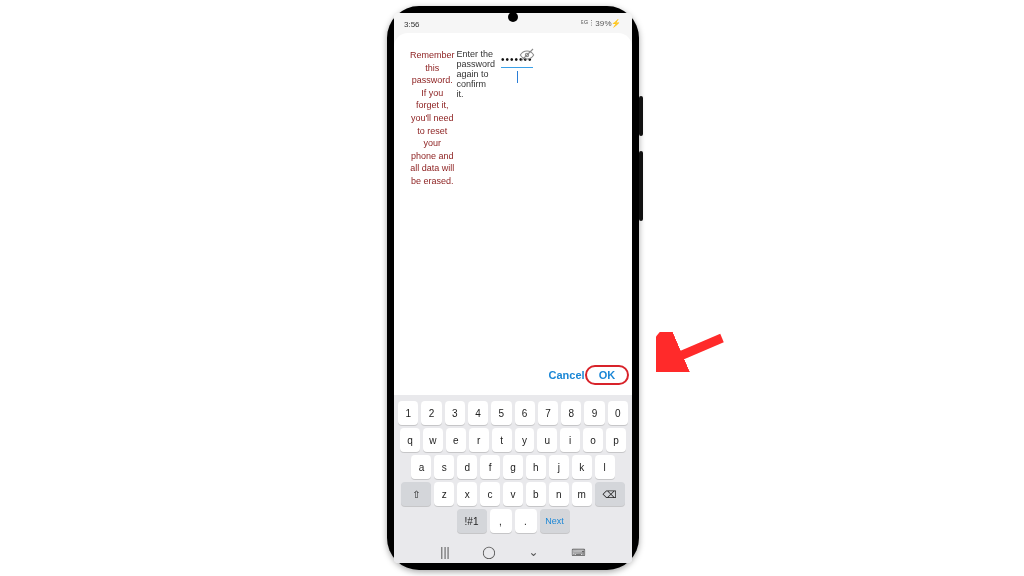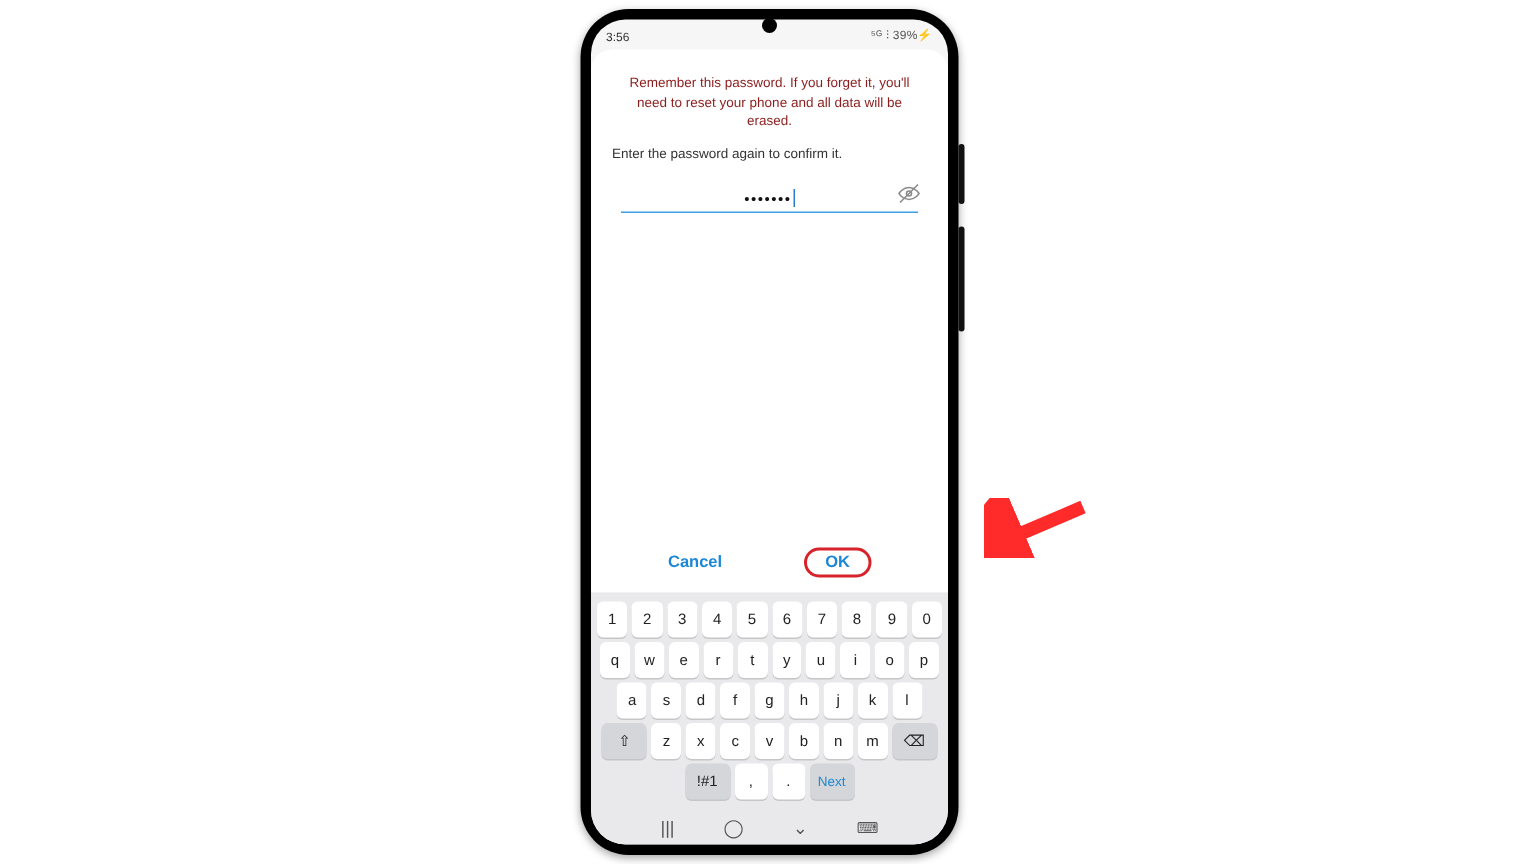--- a/index.html
+++ b/index.html
@@ -1,26 +1,26 @@
 <!DOCTYPE html>
 <html><head>
 <meta charset="utf-8">
 <style>
   html,body{margin:0;padding:0;width:1024px;height:576px;background:#fff;font-family:-apple-system,Helvetica,Arial,sans-serif;overflow:hidden}
   .stage{position:relative;width:1024px;height:576px}
   .phone{position:absolute;left:387px;top:6px;width:252px;height:564px;background:#000;border-radius:32px;box-shadow:0 2px 6px rgba(0,0,0,.35)}
   .side-btn{position:absolute;right:-4px;width:4px;background:#111;border-radius:2px}
   .sb1{top:90px;height:40px}
   .sb2{top:145px;height:70px}
-  .screen{position:absolute;left:7px;right:7px;top:7px;bottom:7px;background:#f6f6f6;border-radius:23px;overflow:hidden;display:flex;flex-direction:column}
+  .screen{position:absolute;left:7px;right:7px;top:7px;bottom:7px;background:#f6f6f6;border-radius:4px;overflow:hidden;display:flex;flex-direction:column}
   .notch{position:absolute;left:50%;top:6px;width:10px;height:10px;border-radius:50%;background:#000;transform:translateX(-50%);z-index:5}
   .status{height:18px;display:flex;align-items:center;justify-content:space-between;padding:2px 10px 0;font-size:8px;color:#333}
   .status .right{letter-spacing:.2px;color:#555}
   .title{padding:6px 12px 10px;font-size:13px;color:#222}
-  .card{flex:1;background:#fff;border-top-left-radius:14px;border-top-right-radius:14px;padding:16px 14px 0;display:flex;flex-direction:column}
+  .card{flex:1;background:#fff;border-top-left-radius:14px;border-top-right-radius:14px;padding:16px 14px 0;display:flex;flex-direction:row}
   .warn{color:#8b1d1d;font-size:9px;text-align:center;line-height:1.4;padding:0 2px 10px}
   .prompt{color:#333;font-size:9px;margin-bottom:16px}
   .inprow{position:relative;margin:0 6px 6px}
   .pwline{border-bottom:1.5px solid #3aa0e8;height:18px;text-align:center;position:relative}
   .dots{font-size:10px;letter-spacing:1px;color:#111;display:inline-block;padding-bottom:0}
   .cursor{display:inline-block;width:1px;height:12px;background:#2a7dd6;vertical-align:middle;margin-left:1px}
   .eye{position:absolute;right:-2px;top:-2px;color:#8a8a8a;font-size:14px}
   .actions{margin-top:auto;padding:0 10px 10px;display:flex;justify-content:space-around;align-items:center}
   .btn-cancel{color:#1b87d6;font-weight:600;font-size:11px}
   .btn-ok{color:#1b87d6;font-weight:700;font-size:11px;padding:2px 12px;border:2.5px solid #d8232a;border-radius:12px}

